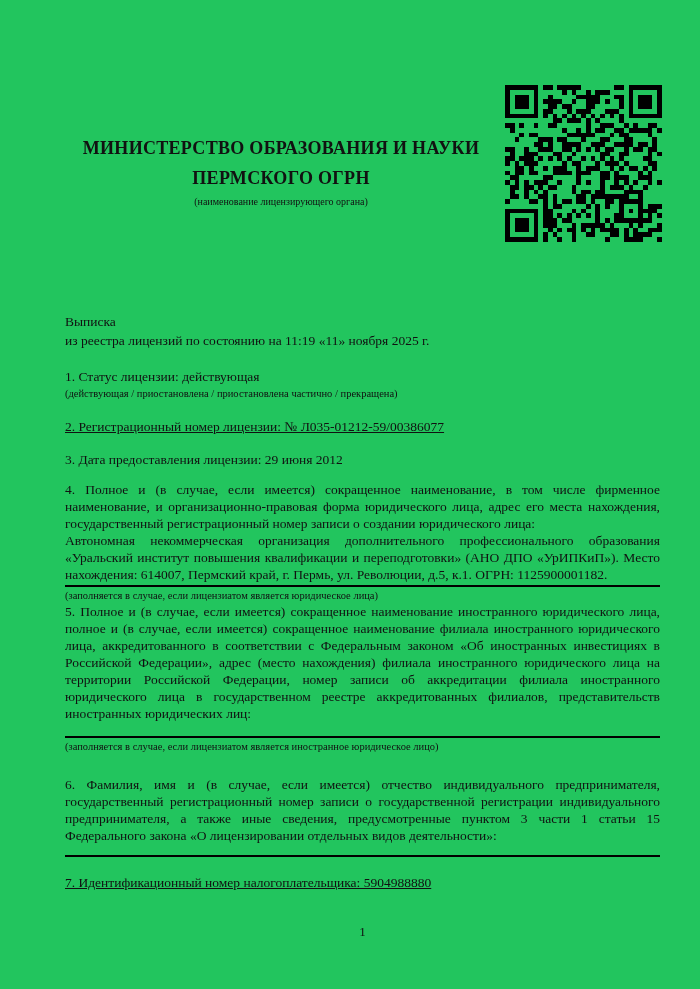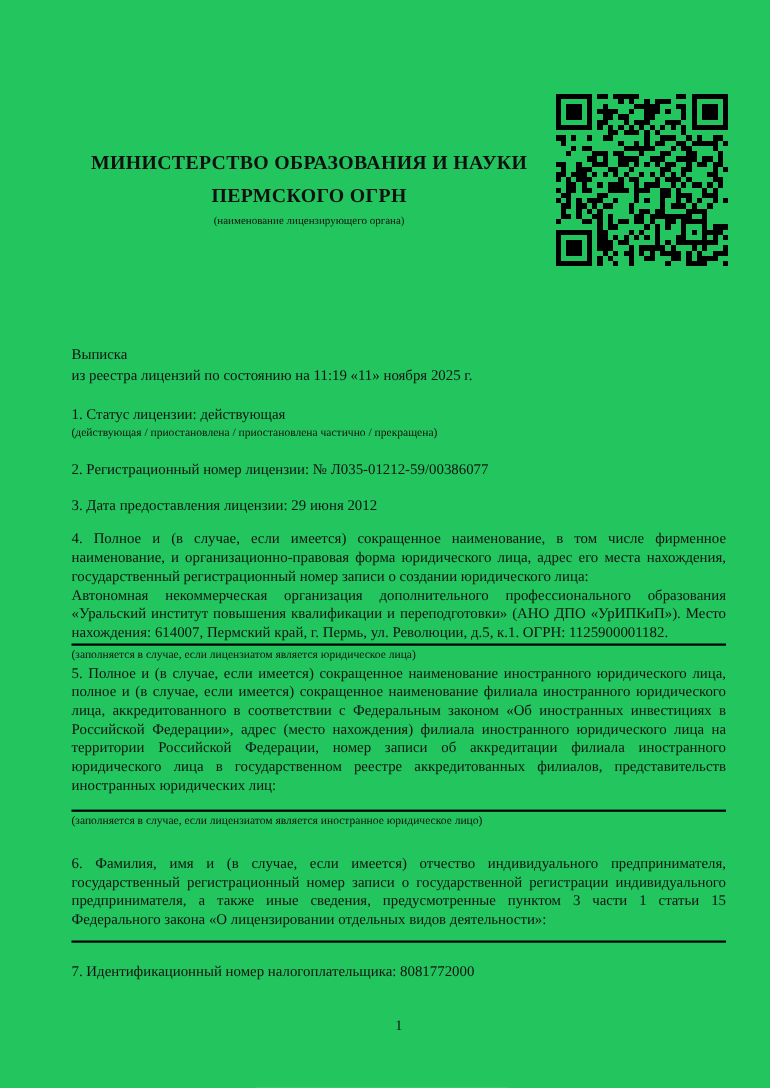--- a/index.html
+++ b/index.html
@@ -25,21 +25,21 @@
 
   
   .content { position: absolute; top: 368px; left: 65px; width: 595px; font-size: 13.5px; line-height: 17px; }
   .line { white-space: normal; }
   .para { text-align: justify; text-justify: inter-word; }
   .caption { font-size: 10.5px; line-height: 14px; text-align: left; margin-top: 2px; }
   .rule { border: none; border-top: 2px solid #000; margin: 2px 0 0 0; }
   .blank12 { height: 12px; }
   .blank9 { height: 9px; }
 
-  .mt17 { margin-top: 17px; }
+  .mt17 { margin-top: 17px; text-decoration: underline; }
   .mt16 { margin-top: 16px; }
   .mt15 { }
   .mt13 { margin-top: 13px; }
   .mt22 { margin-top: 22px; }
 
   
   .page-number { position: absolute; top: 924px; left: 65px; width: 595px; text-align: center;
                  font-size: 13px; }
 </style>
 </head>
@@ -88,19 +88,19 @@
       <hr class="rule">
       <div class="caption">(заполняется в случае, если лицензиатом является иностранное юридическое лицо)</div>
     </div>
 
     <div class="mt22">
       <div class="para">6. Фамилия, имя и (в случае, если имеется) отчество индивидуального предпринимателя, государственный регистрационный номер записи о государственной регистрации индивидуального предпринимателя, а также иные сведения, предусмотренные пунктом 3 части 1 статьи 15 Федерального закона «О лицензировании отдельных видов деятельности»:</div>
       <div class="blank9"></div>
       <hr class="rule">
     </div>
 
-    <div class="line mt17">7. Идентификационный номер налогоплательщика: 8081772000</div>
+    <div class="line mt17">7. Идентификационный номер налогоплательщика: 5904988880</div>
 
   </div>
 
   <div class="page-number">1</div>
 
 </div>
 
 </body></html>

